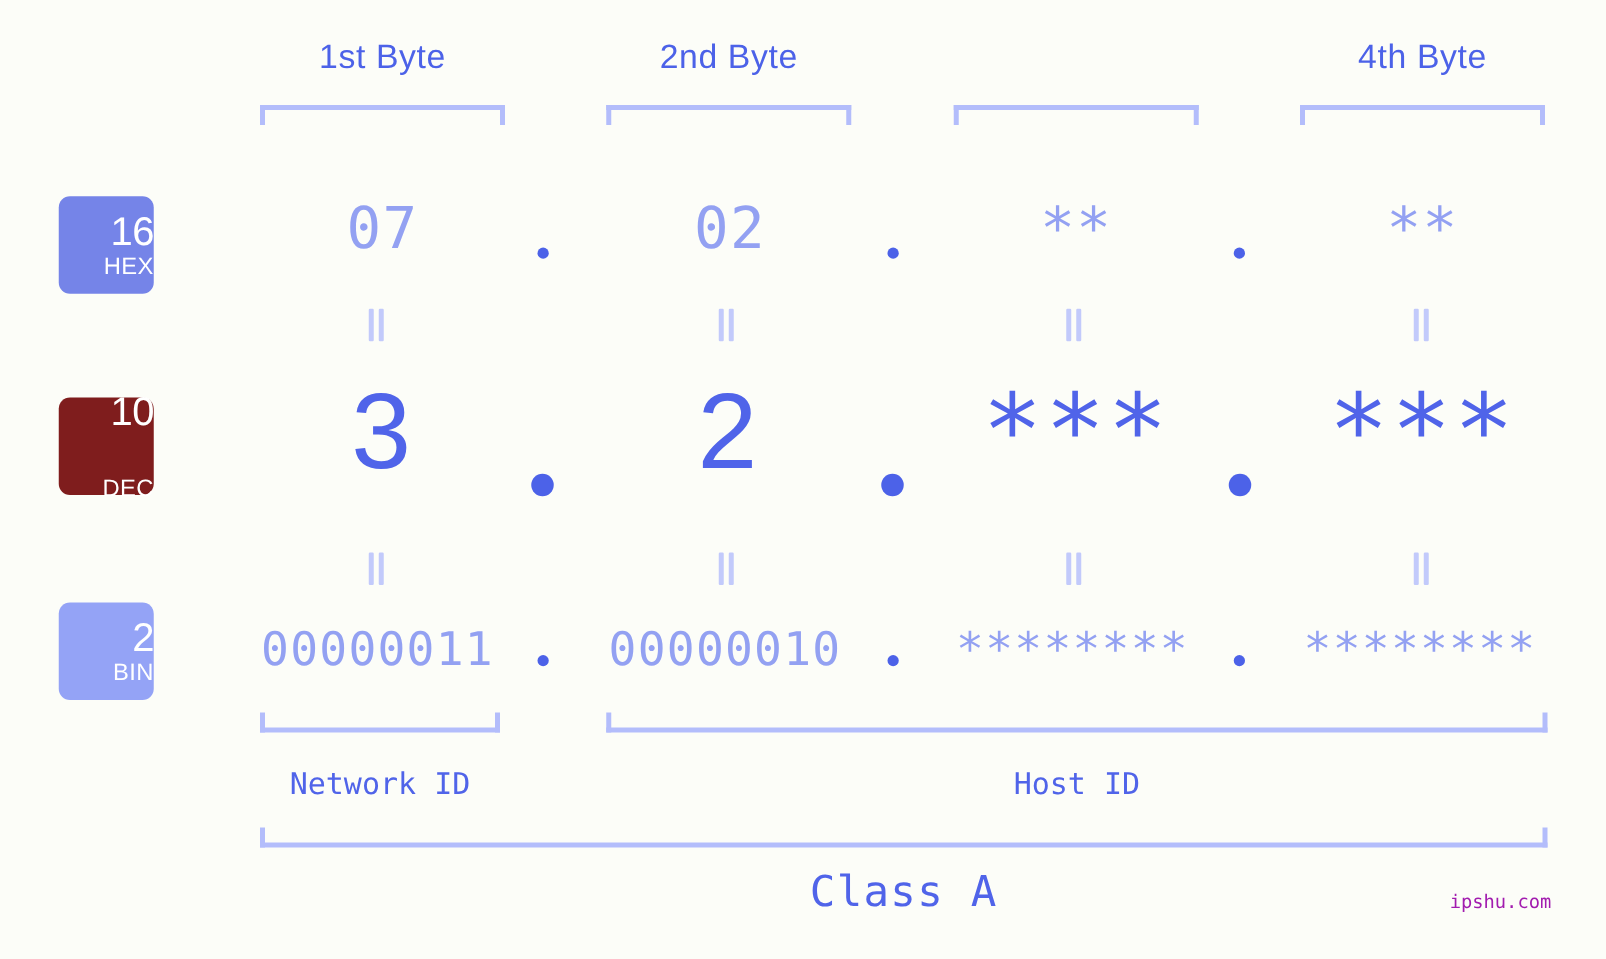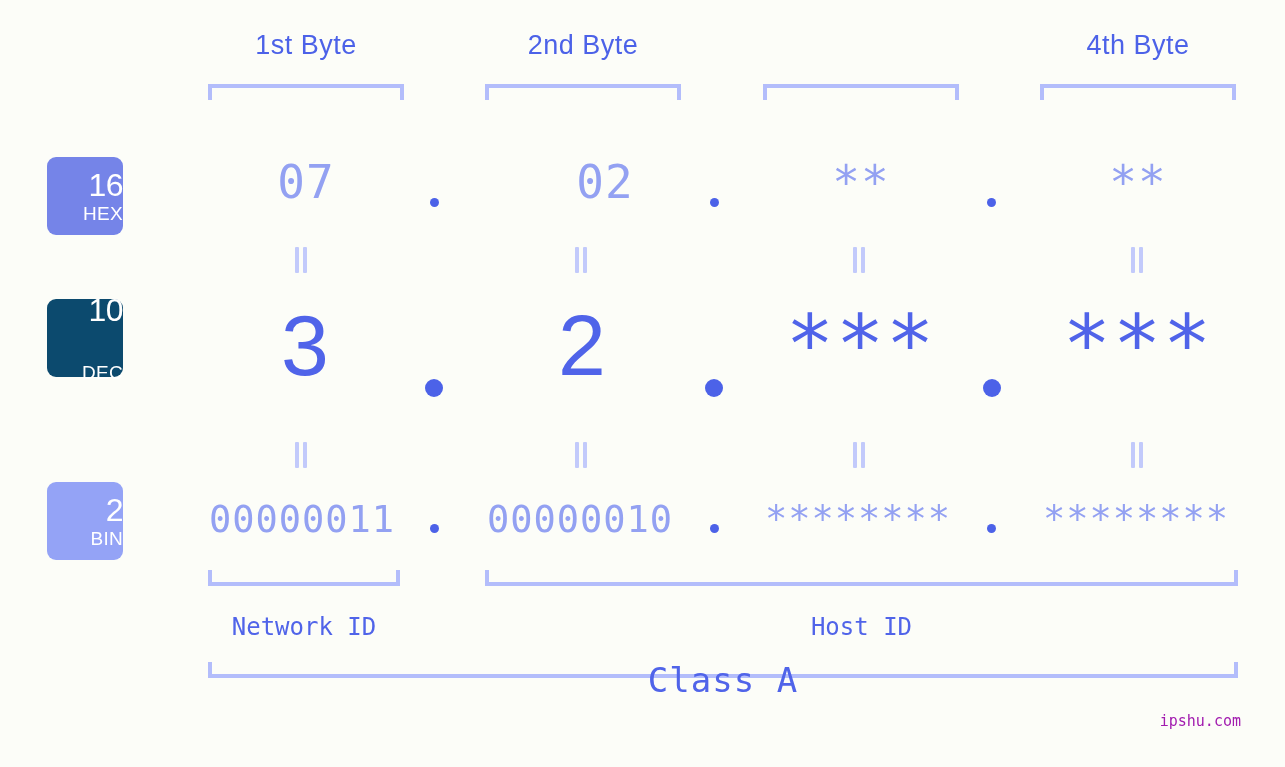--- a/index.html
+++ b/index.html
@@ -180,33 +180,33 @@
 
   <div class="bracket bracket-top" style="left:208px; top:84px; width:196px;"></div>
   <div class="bracket bracket-top" style="left:485px; top:84px; width:196px;"></div>
   <div class="bracket bracket-top" style="left:763px; top:84px; width:196px;"></div>
   <div class="bracket bracket-top" style="left:1040px; top:84px; width:196px;"></div>
 
   <div class="badge" style="top:157px; background:#7584e8;">
     <span class="num">16</span>
     <span class="lbl">HEX</span>
   </div>
-  <div class="badge" style="top:299px; background:#0c4a6e;gap:34px;">
+  <div class="badge" style="top:318px; background:#7f1d1d;gap:34px;">
     <span class="num">10</span>
     <span class="lbl">DEC</span>
   </div>
   <div class="badge" style="top:482px; background:#94a3f6;">
     <span class="num">2</span>
     <span class="lbl">BIN</span>
   </div>
 
   <div class="val val-hex" style="left:208px; top:155px; width:196px;">
     <span>07</span>
   </div>
-  <div class="val val-hex" style="left:507px; top:155px; width:196px;">
+  <div class="val val-hex" style="left:486px; top:155px; width:196px;">
     <span>02</span>
   </div>
   <div class="val val-hex" style="left:763px; top:155px; width:196px;">
     <span>**</span>
   </div>
   <div class="val val-hex" style="left:1040px; top:155px; width:196px;">
     <span>**</span>
   </div>
 
   <div class="dot dot-sm" style="left:430px; top:198px;"></div>
@@ -286,21 +286,21 @@
 
   <div class="region-label" style="left:208px; top:613px; width:192px;">
     <span>Network ID</span>
   </div>
   <div class="region-label" style="left:485px; top:613px; width:753px;">
     <span>Host ID</span>
   </div>
 
   <div class="bracket bracket-bottom" style="left:208px; top:662px; width:1030px;"></div>
 
-  <div class="class-label" style="left:208px; top:660px; width:1030px;">
+  <div class="class-label" style="left:208px; top:694px; width:1030px;">
     <span>Class A</span>
   </div>
 
   <div class="watermark">
     <span>ipshu.com</span>
   </div>
 
 </div>
 
 </body></html>

